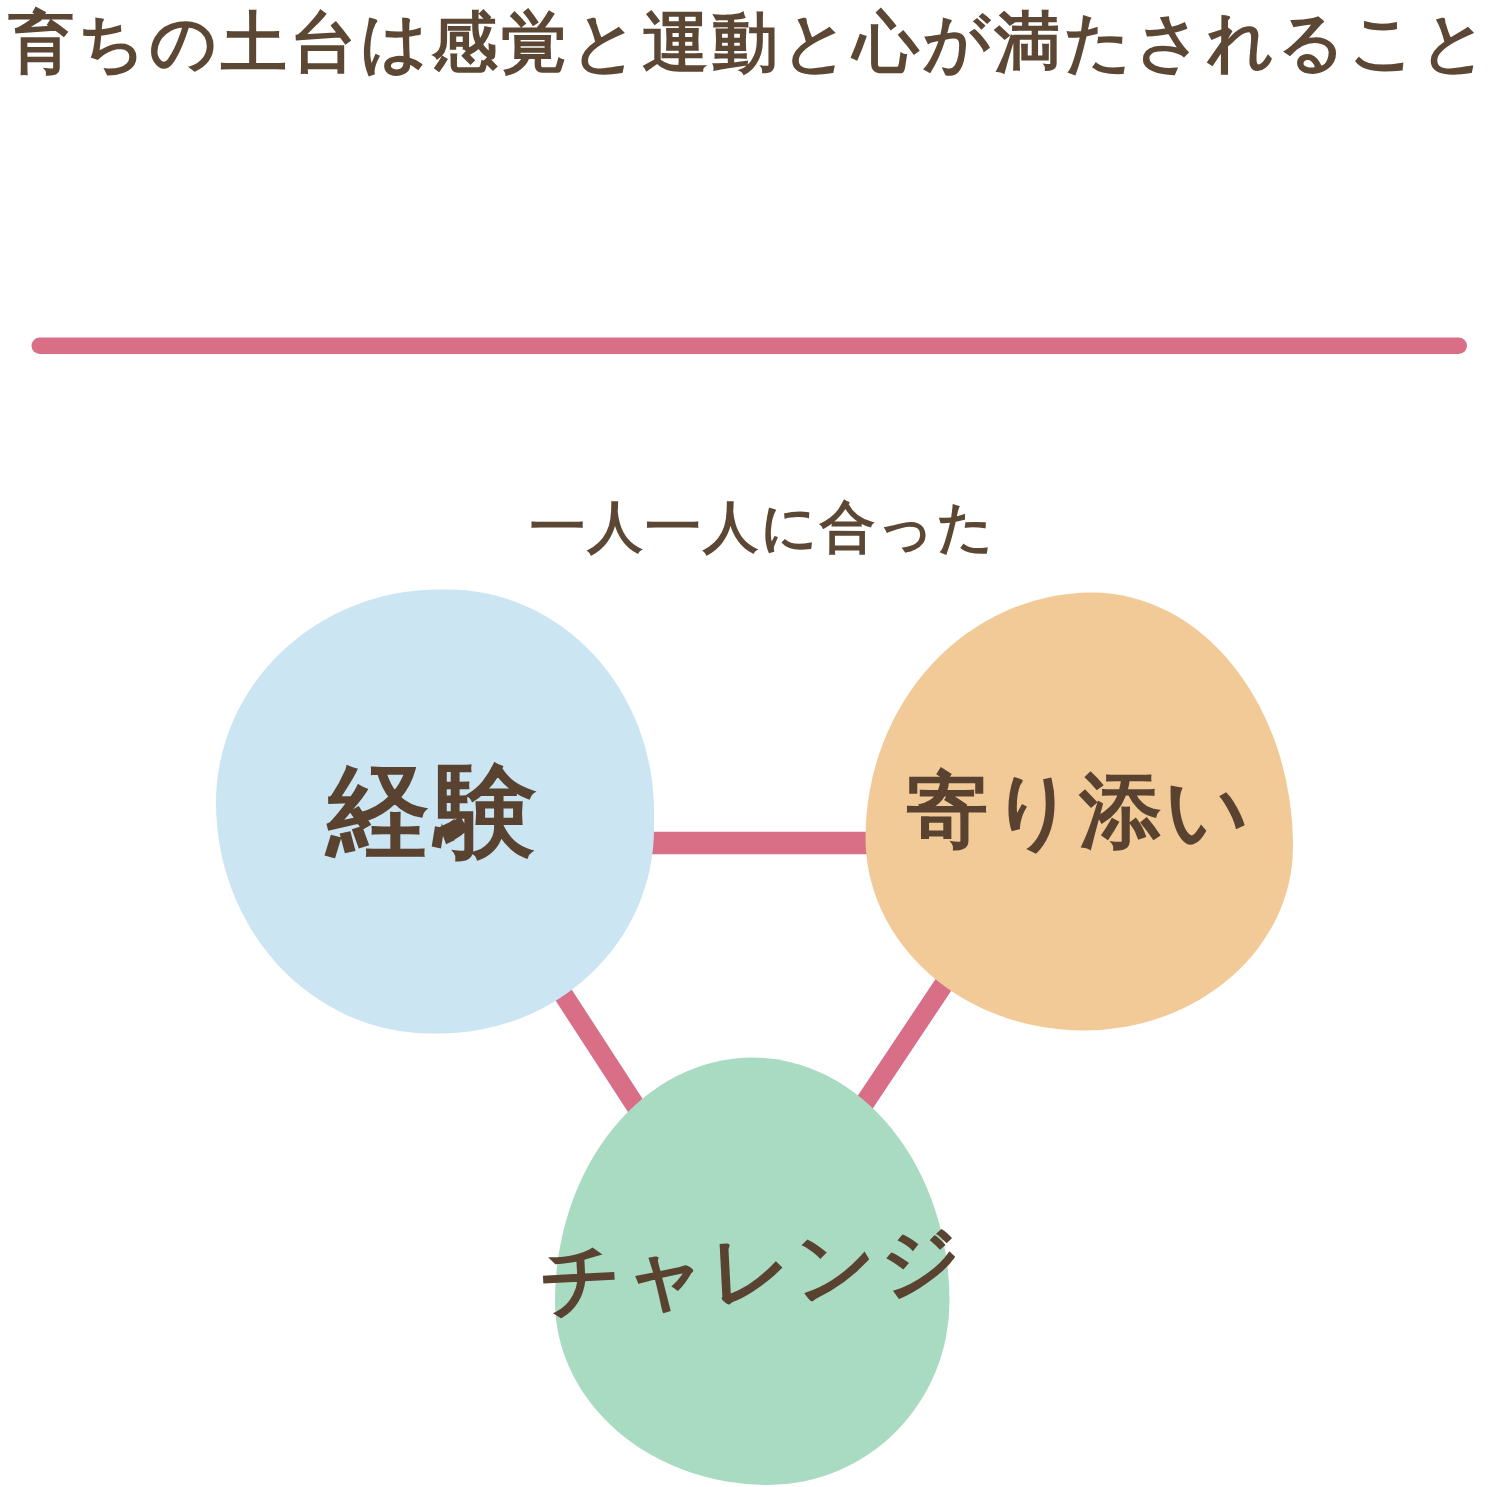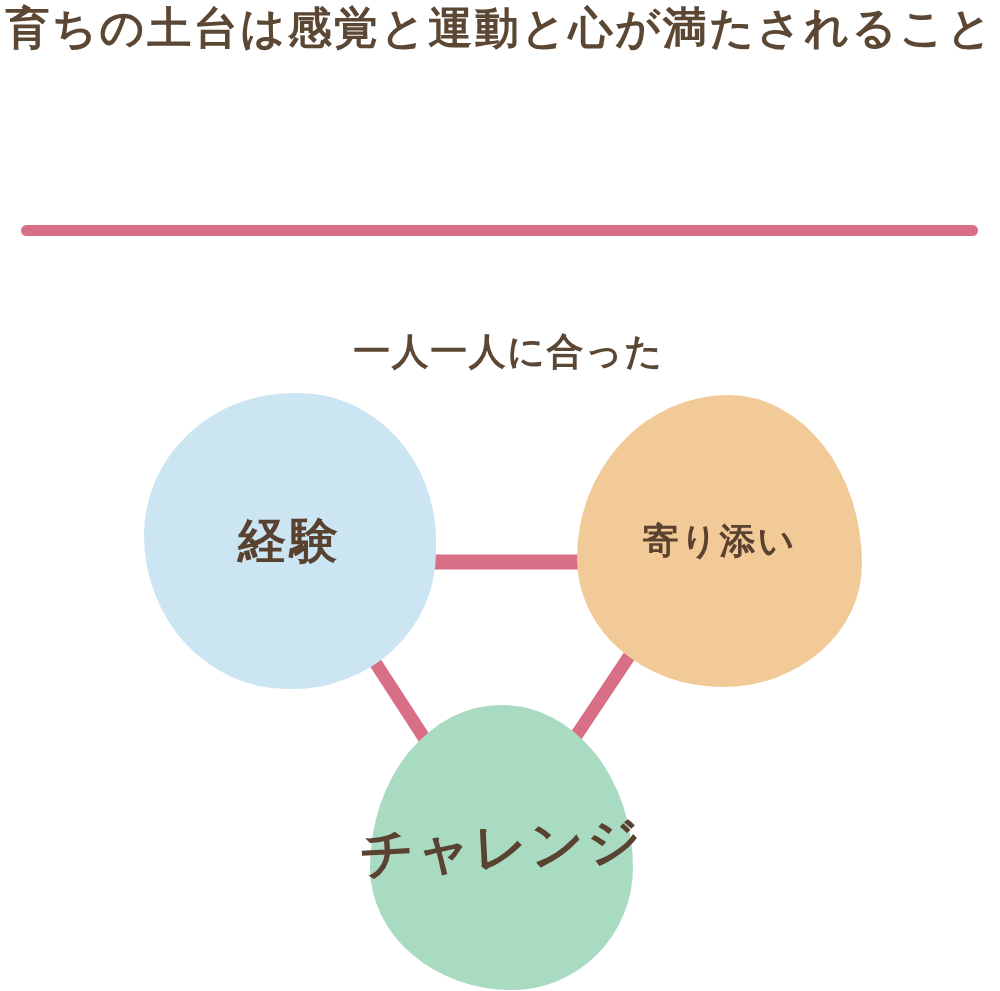--- a/index.html
+++ b/index.html
@@ -51,27 +51,27 @@
     position:absolute;display:flex;align-items:center;justify-content:center;
   }
   .blob-label{
     font-weight:700;color:var(--node-brown);white-space:nowrap;
   }
   .blob-blue{
     left:144px;top:393px;width:292px;height:296px;
     background:var(--blob-blue);
     border-radius:52% 48% 50% 50% / 49% 51% 47% 53%;
   }
-  .blob-blue .blob-label{font-size:48px;letter-spacing:4px;}
+  .blob-blue .blob-label{font-size:68px;letter-spacing:4px;}
   .blob-orange{
     left:577px;top:395px;width:285px;height:292px;
     background:var(--blob-orange);
     border-radius:53% 47% 49% 51% / 56% 58% 42% 44%;
   }
-  .blob-orange .blob-label{font-size:36px;letter-spacing:2px;}
+  .blob-orange .blob-label{font-size:55px;letter-spacing:2px;}
   .blob-green{
     left:370px;top:705px;width:263px;height:285px;
     background:var(--blob-green);
     border-radius:50% 50% 46% 54% / 57% 57% 43% 43%;
   }
   .blob-green .blob-label{font-size:53px;letter-spacing:2.5px;transform:rotate(-3deg);}
 </style>
 </head>
 <body>
 

